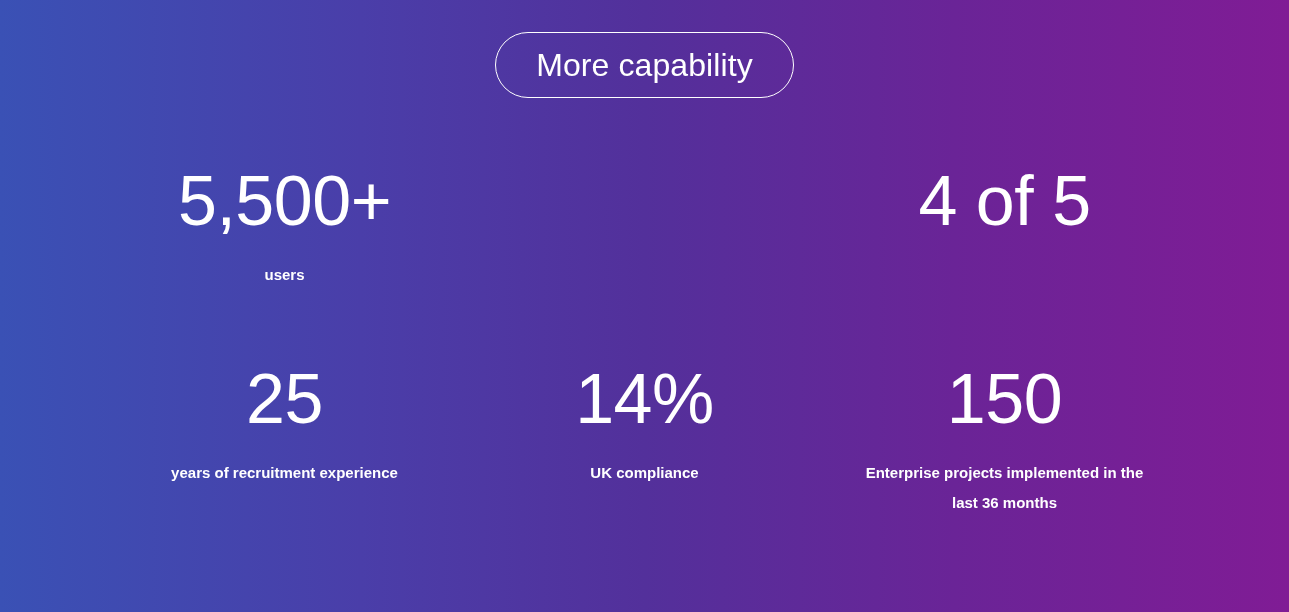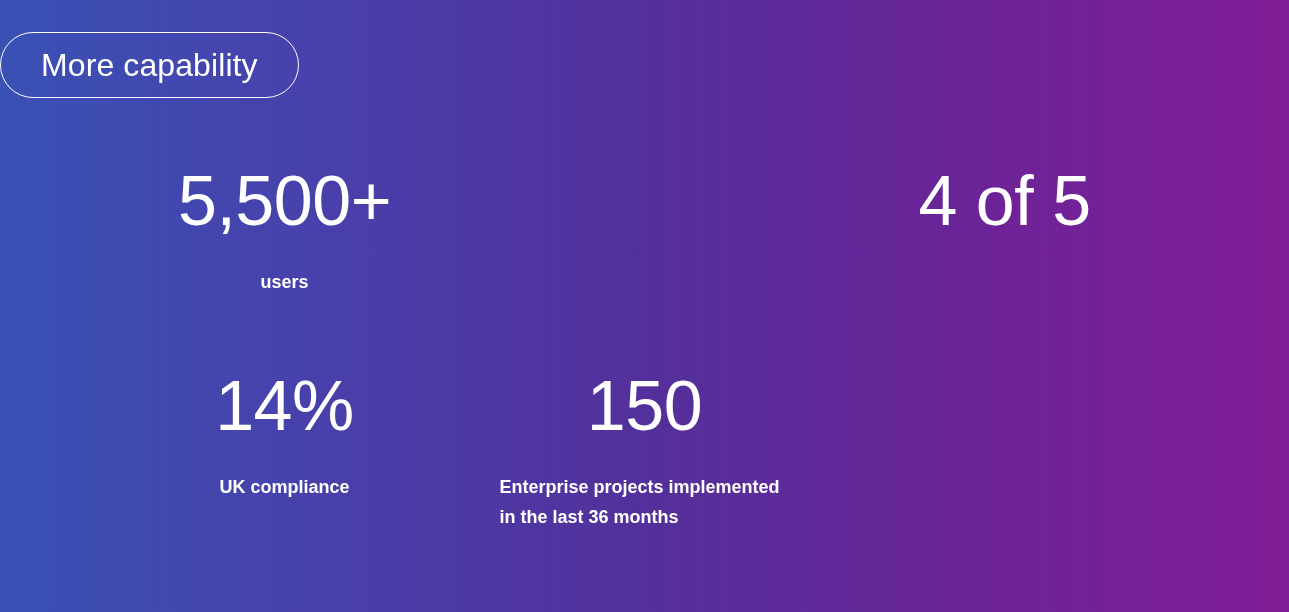--- a/index.html
+++ b/index.html
@@ -22,21 +22,21 @@
     background: linear-gradient(90deg, #3a51b5 0%, #4a3ea9 28%, #53309b 50%, #6a2497 74%, #801c95 100%);
     display: flex;
     flex-direction: column;
     align-items: center;
   }
 
   
   #badge-wrap {
     margin-top: 32px;
     display: flex;
-    justify-content: flex-start;
+    justify-content: center;
     width: 100%;
   }
   #badge {
     display: inline-flex;
     align-items: center;
     justify-content: center;
     height: 64px;
     padding: 0 40px;
     border: 1.6px solid #ffffff;
     border-radius: 999px;
@@ -57,38 +57,38 @@
     grid-template-columns: repeat(3, 1fr);
     grid-auto-rows: minmax(0, auto);
     row-gap: 74px;
     column-gap: 0px;
   }
 
   .stat {
     display: flex;
     flex-direction: column;
     align-items: center;
-    text-align: left;
+    text-align: center;
     padding: 0 14px;
     box-sizing: border-box;
   }
 
   .stat-value {
     color: #ffffff;
     font-size: 70px;
     font-weight: 300;
     line-height: 1.0;
     letter-spacing: -0.5px;
     white-space: nowrap;
   }
 
   .stat-label {
-    margin-top: 31px;
+    margin-top: 24px;
     color: #ffffff;
-    font-size: 18px;
+    font-size: 15px;
     font-weight: 700;
     line-height: 30px;
     max-width: 290px;
   }
 </style>
 </head>
 <body>
 
 <section id="stats-section">
 
@@ -103,20 +103,24 @@
       <div class="stat-label">users</div>
     </div>
 
     <div class="stat">
     </div>
 
     <div class="stat">
       <div class="stat-value">4 of 5</div>
     </div>
 
+    <div class="stat">
+      <div class="stat-value">25</div>
+      <div class="stat-label">years of recruitment experience</div>
+    </div>
 
     <div class="stat">
       <div class="stat-value">14%</div>
       <div class="stat-label">UK compliance</div>
     </div>
 
     <div class="stat">
       <div class="stat-value">150</div>
       <div class="stat-label">Enterprise projects implemented in the last 36 months</div>
     </div>

